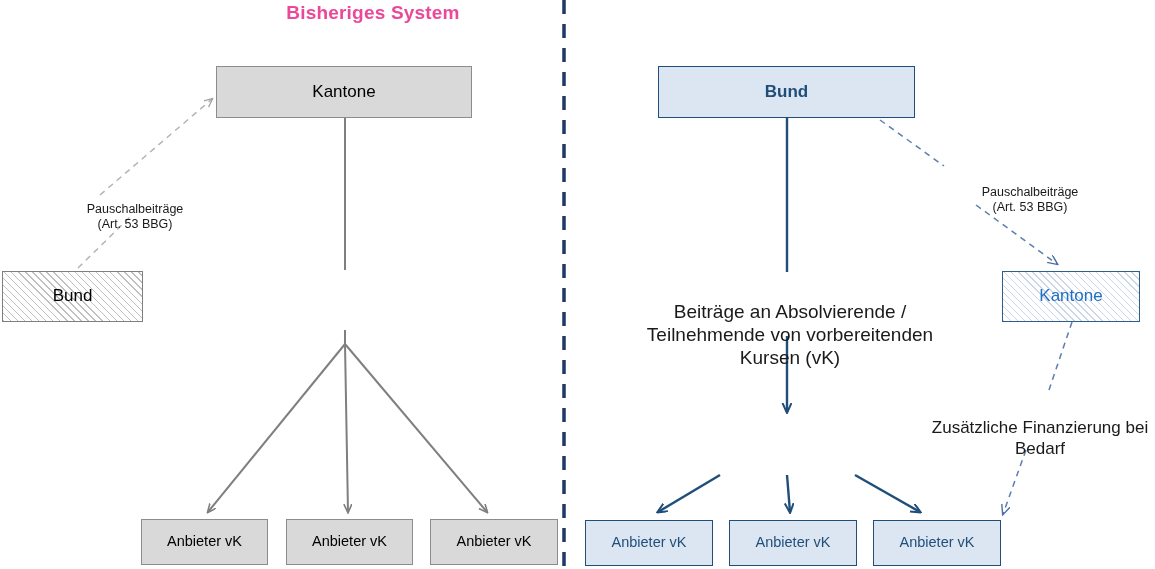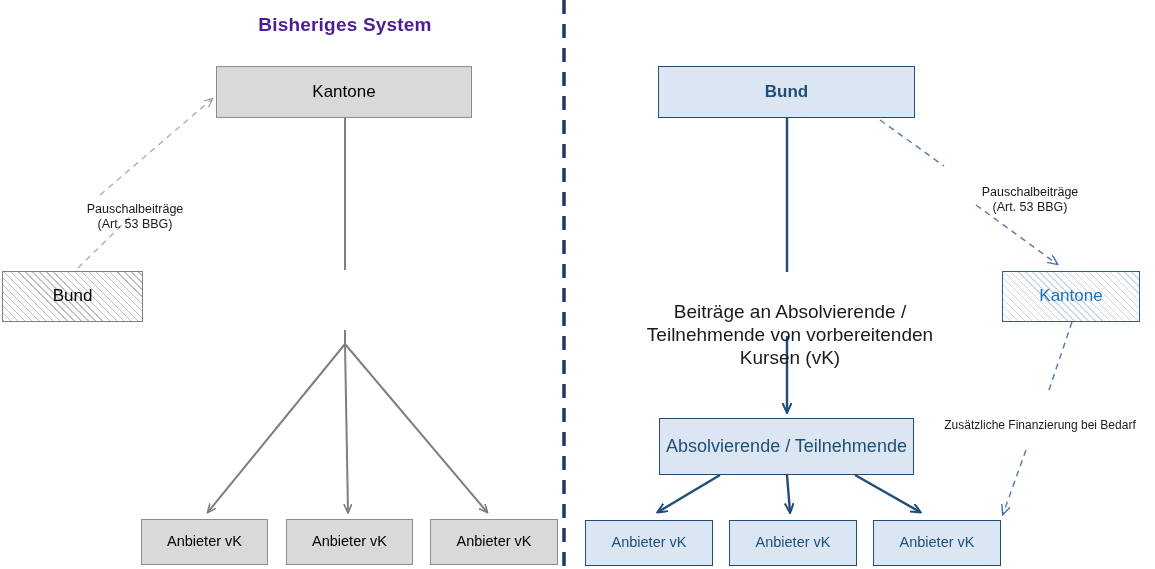--- a/index.html
+++ b/index.html
@@ -13,21 +13,21 @@
   svg#wires{position:absolute;left:0;top:0;width:1155px;height:569px;}
 
   .title{
     position:absolute;
     font-weight:bold;
     font-size:19px;
     letter-spacing:.2px;
     white-space:nowrap;
     text-align:center;
   }
-  #title-old{left:0;top:14px;width:690px;color:#4c1d95;}
+  #title-old{left:0;top:2px;width:690px;color:#ec4899;padding-left:28px;}
   #title-new{left:565px;top:2px;width:590px;color:#1f3864;}
 
   .node{
     position:absolute;
     box-sizing:border-box;
     display:flex;align-items:center;justify-content:center;
     text-align:center;
     line-height:1.18;
   }
 
@@ -127,31 +127,29 @@
   <div class="node grey-box" style="left:430px;top:519px;width:128px;height:46px;font-size:14.5px;">Anbieter vK</div>
 
   <div class="caption" style="left:45px;top:182px;width:180px;font-size:12.5px;">Pauschalbeiträge
 (Art. 53 BBG)</div>
 
 
   <div class="node blue-box" style="left:658px;top:66px;width:257px;height:52px;font-size:17px;font-weight:bold;">Bund</div>
 
   <div class="node hatch-blue" style="left:1002px;top:271px;width:138px;height:51px;font-size:17px;">Kantone</div>
 
-  <div class="node blue-box" style="left:659px;top:418px;width:255px;height:57px;font-size:18px;">Absolvierende /
-Teilnehmende</div>
 
   <div class="node blue-box" style="left:585px;top:520px;width:128px;height:46px;font-size:14.5px;">Anbieter vK</div>
 
   <div class="node blue-box" style="left:729px;top:520px;width:128px;height:46px;font-size:14.5px;">Anbieter vK</div>
 
   <div class="node blue-box" style="left:873px;top:520px;width:128px;height:46px;font-size:14.5px;">Anbieter vK</div>
 
   <div class="caption" style="left:930px;top:165px;width:200px;font-size:12.5px;">Pauschalbeiträge
 (Art. 53 BBG)</div>
 
   <div class="caption" style="left:645px;top:280px;width:290px;font-size:19px;">Beiträge an Absolvierende /
 Teilnehmende von vorbereitenden
 Kursen (vK)</div>
 
-  <div class="caption" style="left:925px;top:398px;width:230px;font-size:12px;">Zusätzliche Finanzierung bei Bedarf</div>
+  <div class="caption" style="left:925px;top:398px;width:230px;font-size:17px;">Zusätzliche Finanzierung bei Bedarf</div>
 
 </div>
 
 </body></html>

